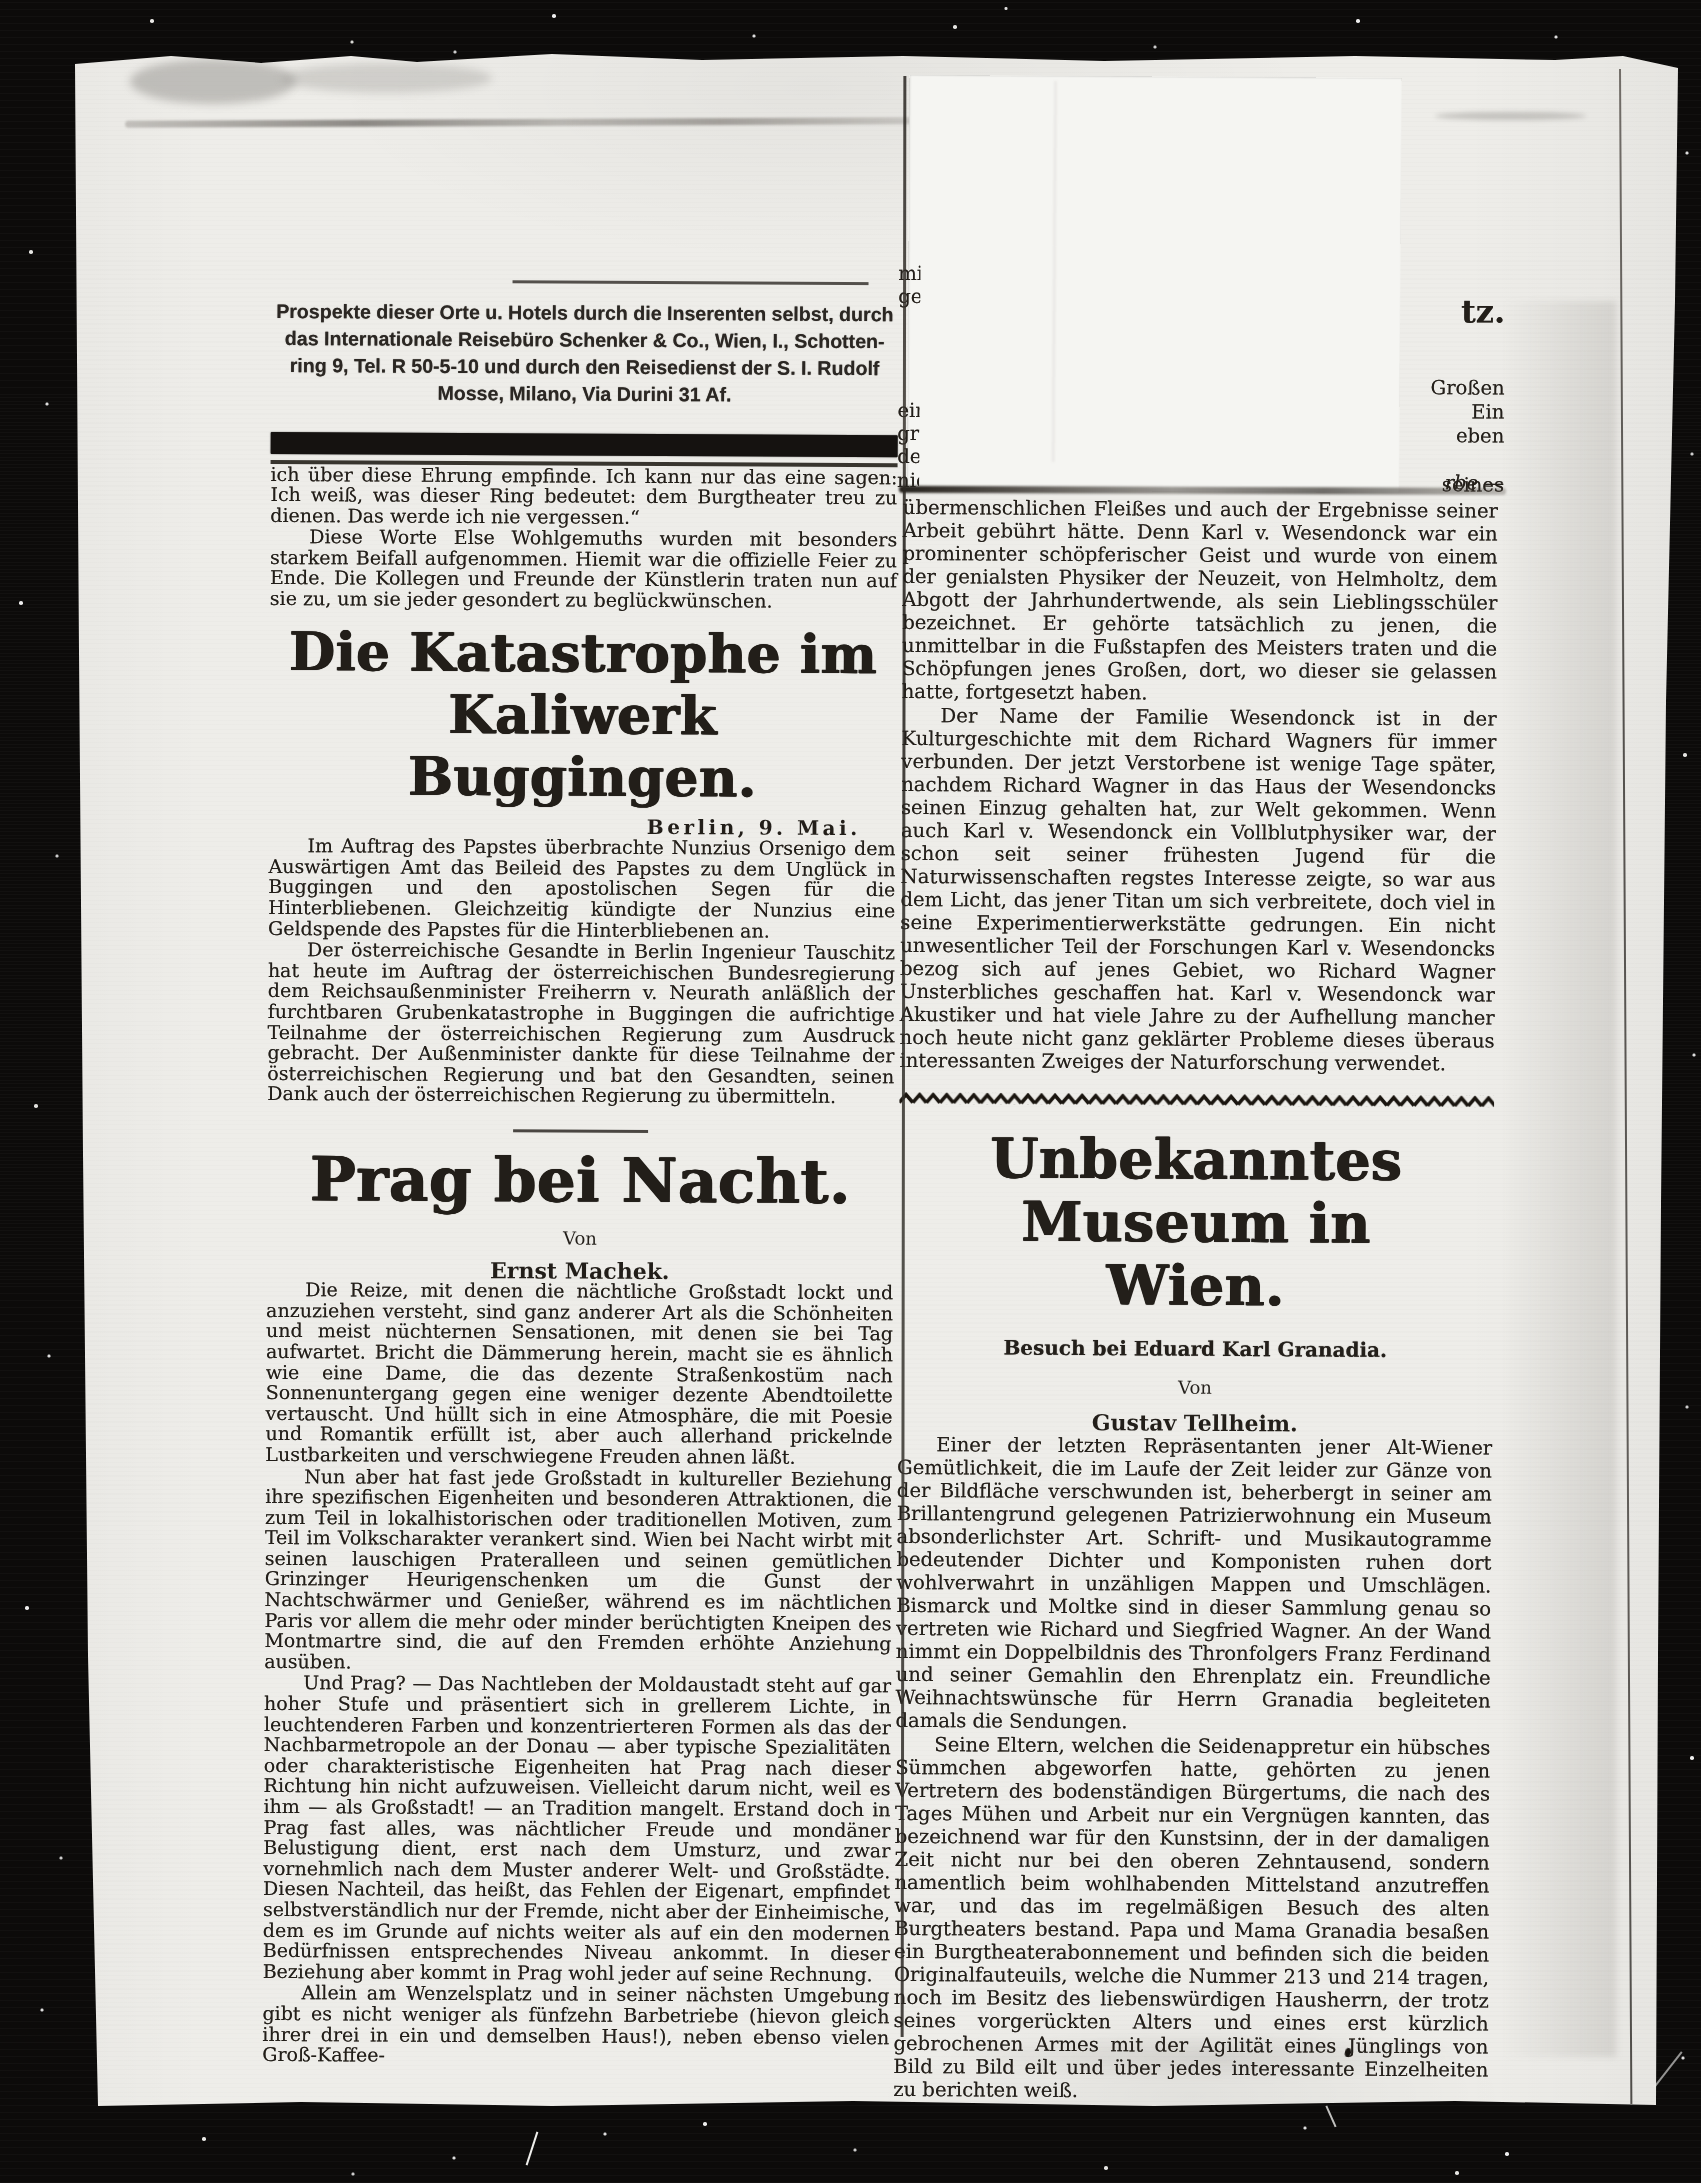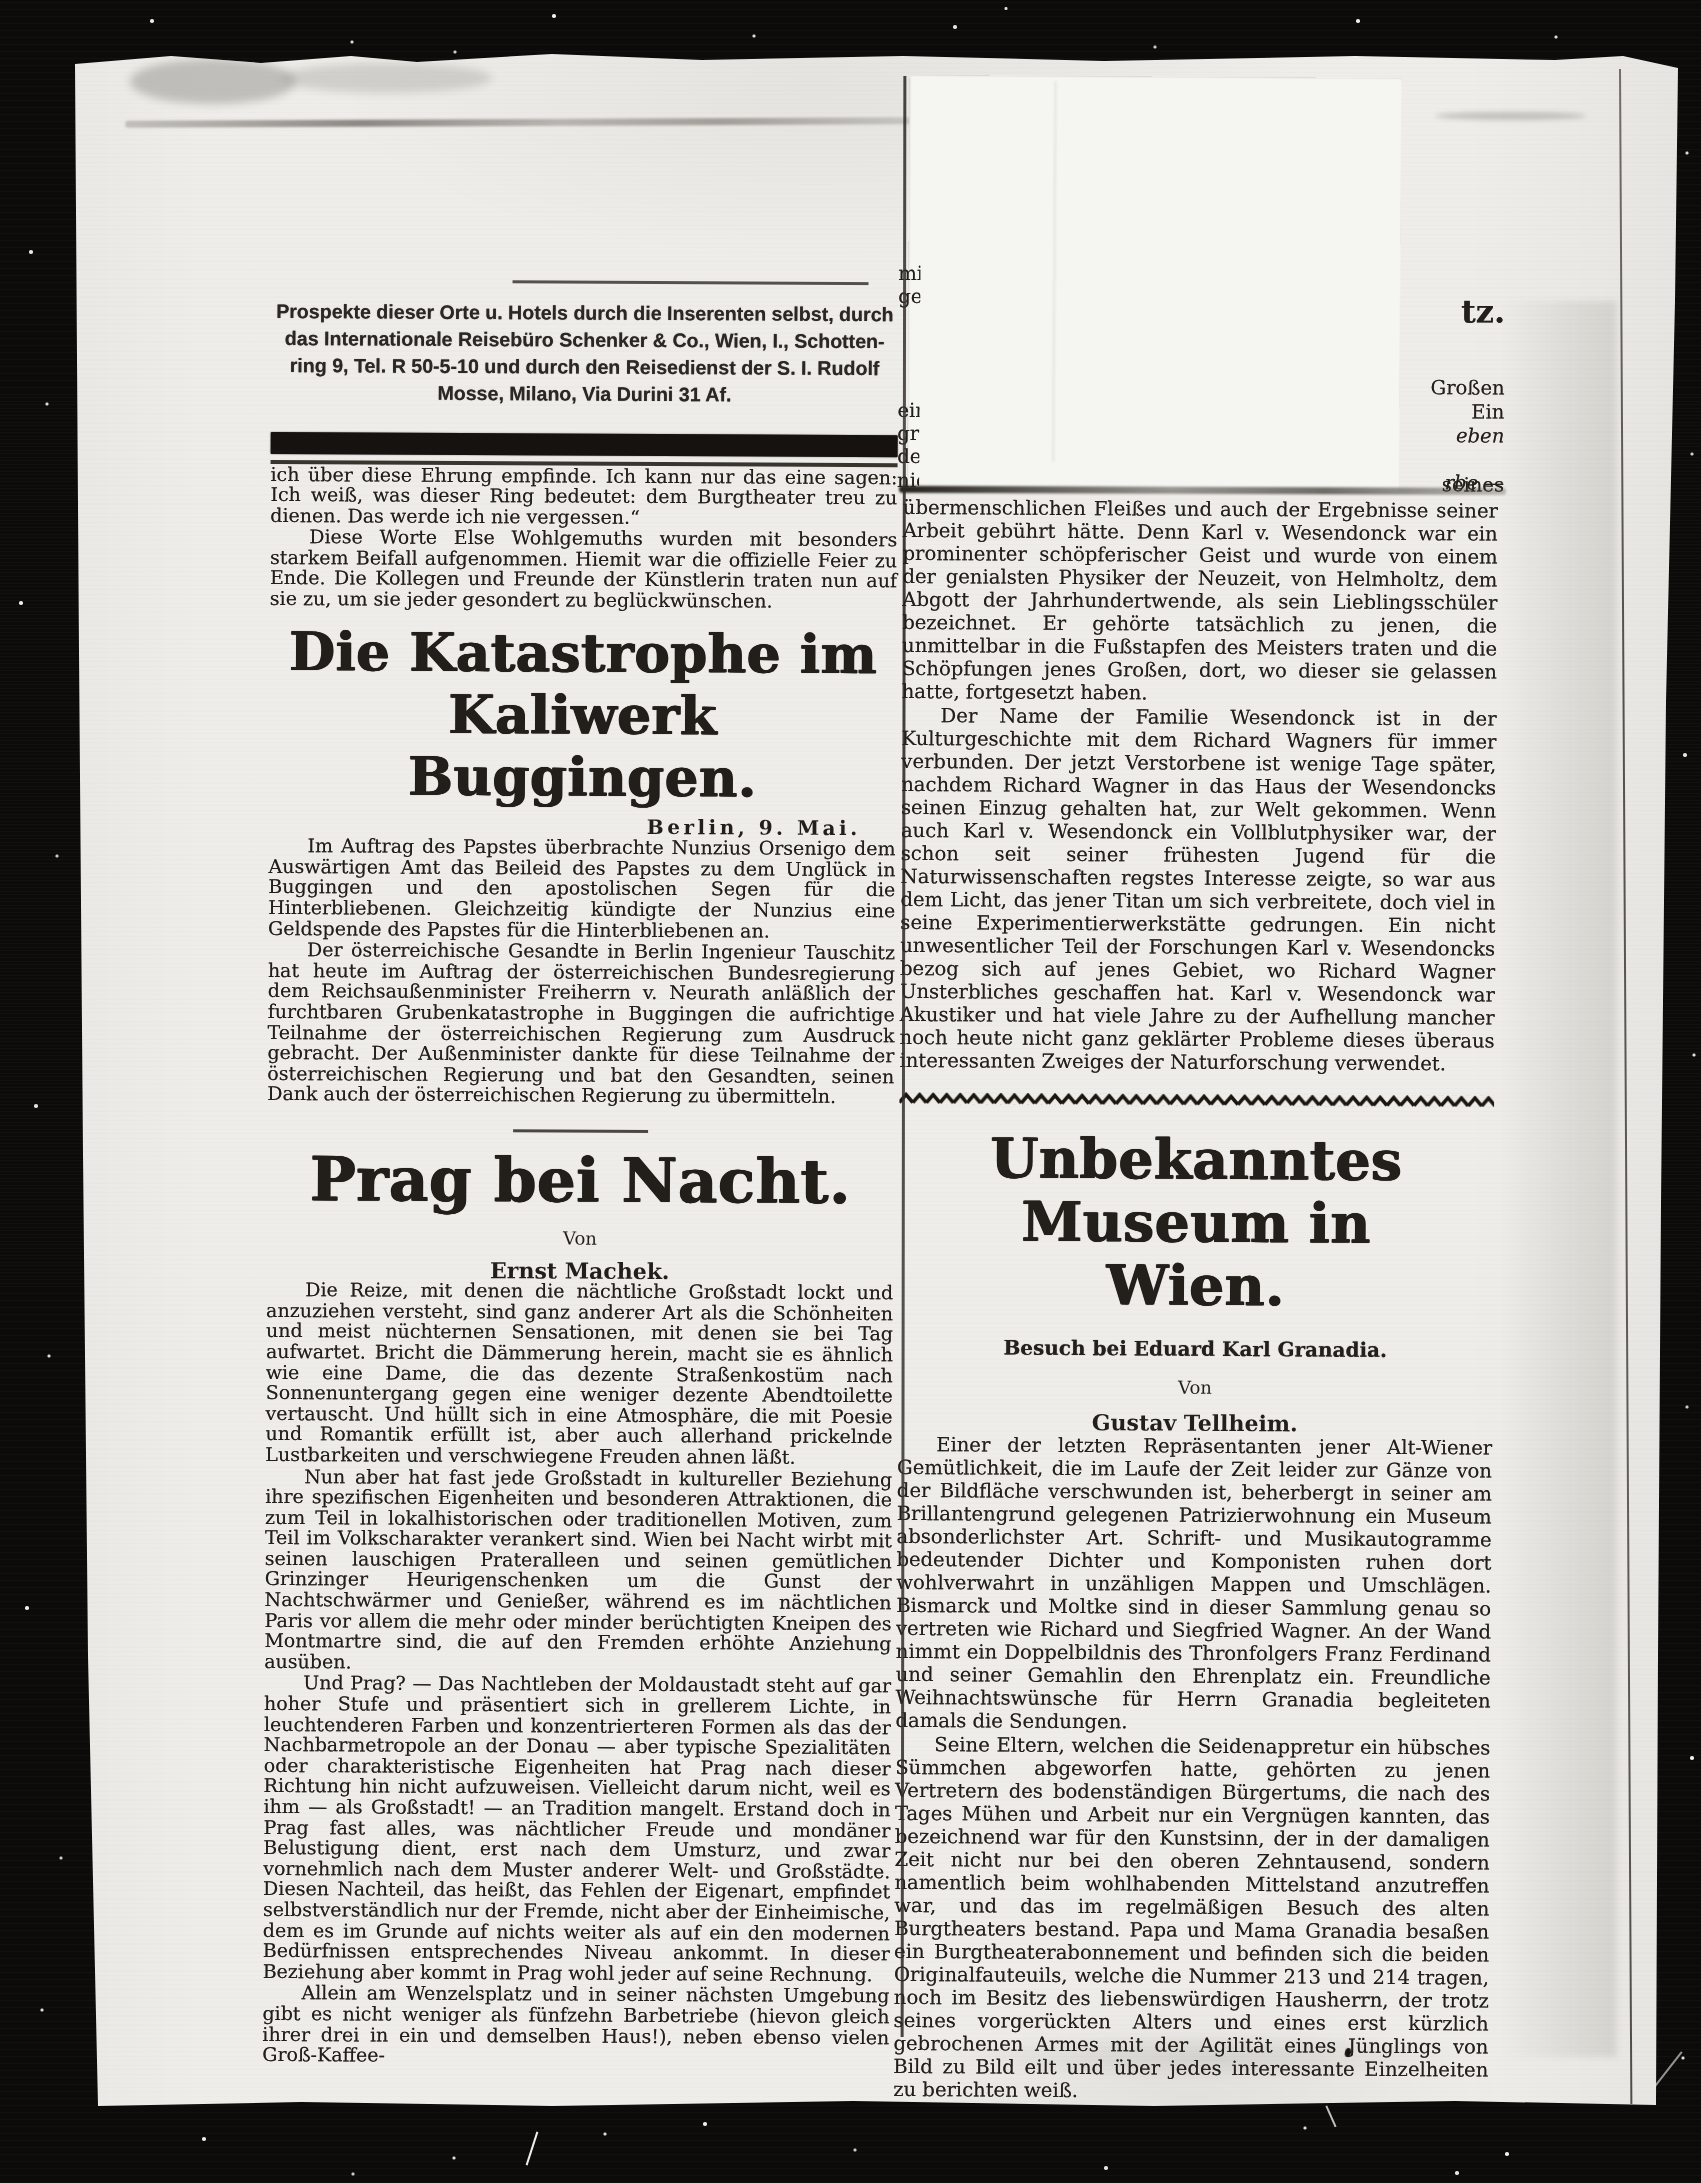--- a/index.html
+++ b/index.html
@@ -109,21 +109,21 @@
     background:#f5f5f2;
     box-shadow:inset 1px 0 2px rgba(0,0,0,.08), inset 0 1px 1.5px rgba(0,0,0,.05);}
   .crease{position:absolute;left:149px;top:80px;width:1.5px;height:381px;z-index:3;
     background:rgba(60,55,50,.08);filter:blur(1px);}
   .frag{position:absolute;overflow:hidden;white-space:nowrap;z-index:3;
     text-shadow:0 0 0.5px rgba(35,28,22,.6);}
   .frag-l{left:-6px;width:22px;}
   .fl0{top:262px;} .fl1{top:285px;} .fl2{top:399px;} .fl3{top:422px;} .fl4{top:445px;} .fl5{top:469px;}
   .frag-r{left:496px;width:105px;text-align:right;}
   .fr0{top:297px;font-size:32px;font-weight:bold;} .fr1{top:373px;} .fr2{top:397px;}
-  .fr3{top:421px;font-style:italic;} .fr4{top:468px;font-style:italic;} .fr5{top:470px;}
+  .fr3{top:421px;} .fr4{top:468px;font-style:italic;} .fr5{top:470px;}
   .smear{position:absolute;left:-4px;top:485px;width:607px;height:6.5px;z-index:4;
     background:linear-gradient(90deg, #25211c, rgba(45,40,35,.75) 22%, rgba(60,54,48,.5) 45%, rgba(40,36,31,.65) 70%, rgba(70,64,58,.3));
     filter:blur(1px);transform:rotate(-0.15deg);border-radius:3px;}
   .zigzag{margin-top:20px;height:12px;display:block;}
   .h-museum{margin-top:22px;font-size:55px;line-height:63px;}
   .subtitle{margin-top:21px;text-align:center;font-weight:bold;font-size:20px;
     text-shadow:0 0 0.8px rgba(30,25,20,.7);}
   .von-r{margin-top:15px;font-size:18px;}
   .author-r{margin-top:13px;font-size:22px;font-weight:bold;}
 </style>

